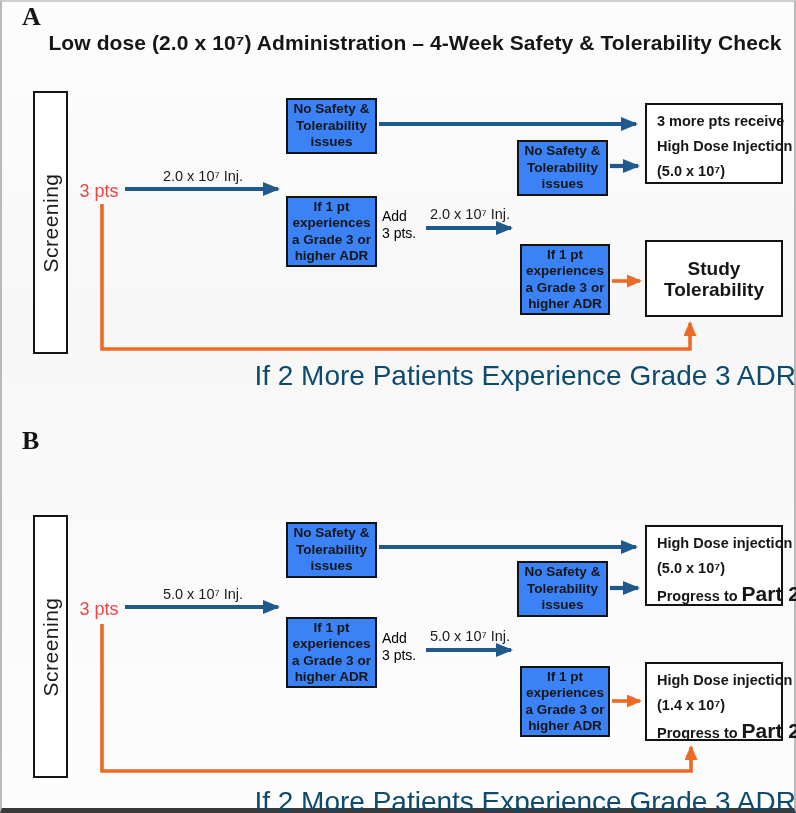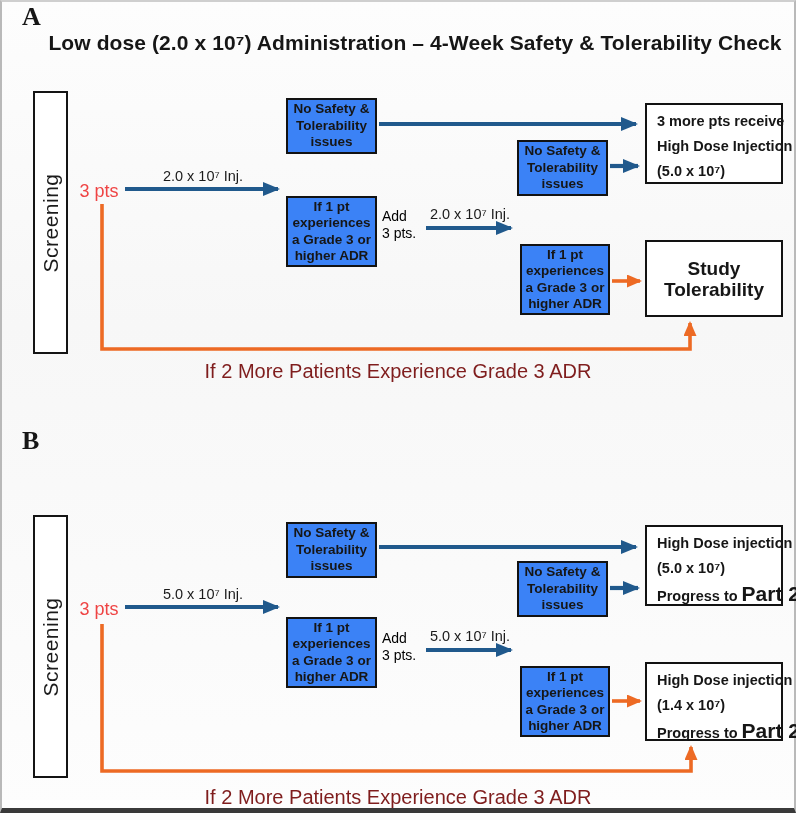--- a/index.html
+++ b/index.html
@@ -77,21 +77,21 @@
   .outcome-top{left:645px;top:103px;width:138px;height:81px;}
   .outcome-bottom{left:645px;top:240px;width:138px;height:77px;}
   .term{
     align-items:center;justify-content:center;padding:0;
     text-align:center;font-size:19px;
   }
   .term div{line-height:21px;}
   .part2{font-size:21px;}
   .caption{
     position:absolute;left:0;top:360px;width:796px;
-    text-align:center;font-size:20px;font-weight:400;color:#7f1d1d;
+    text-align:right;font-size:28px;font-weight:400;color:#0c4a6e;
   }
 </style>
 </head>
 <body>
 
 <div class="frame"></div>
 
 <svg width="0" height="0" style="position:absolute">
   <defs>
     <marker id="mb" markerUnits="userSpaceOnUse" markerWidth="17" markerHeight="14" refX="15" refY="7" orient="auto">

